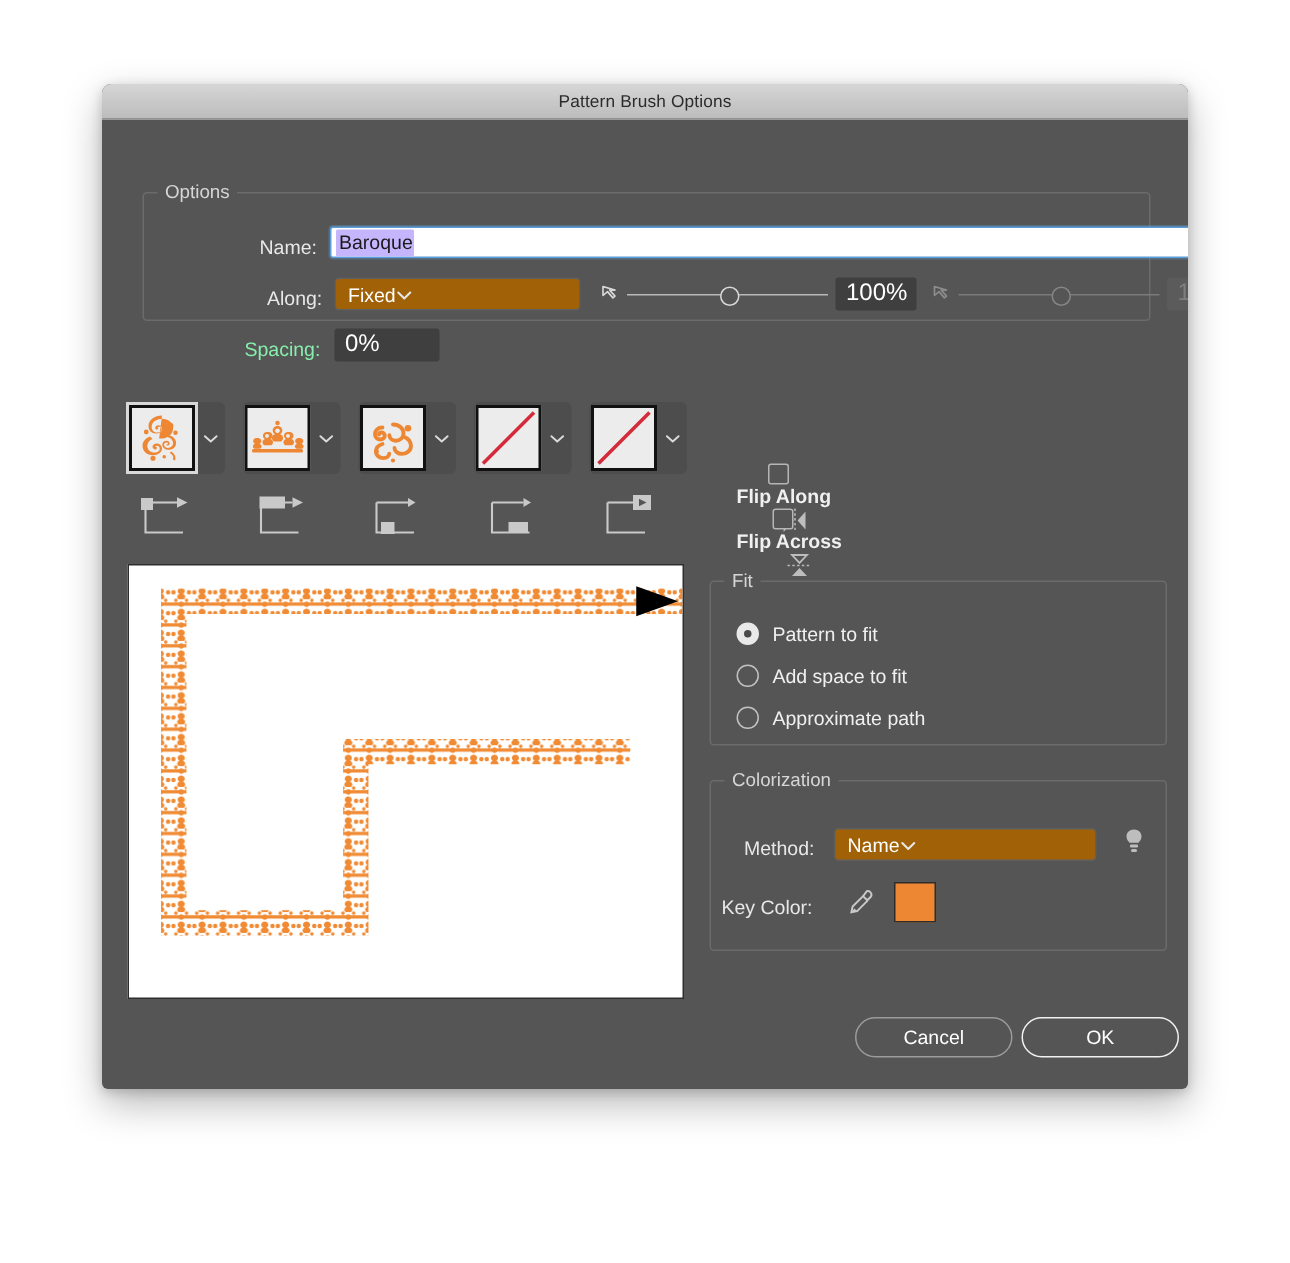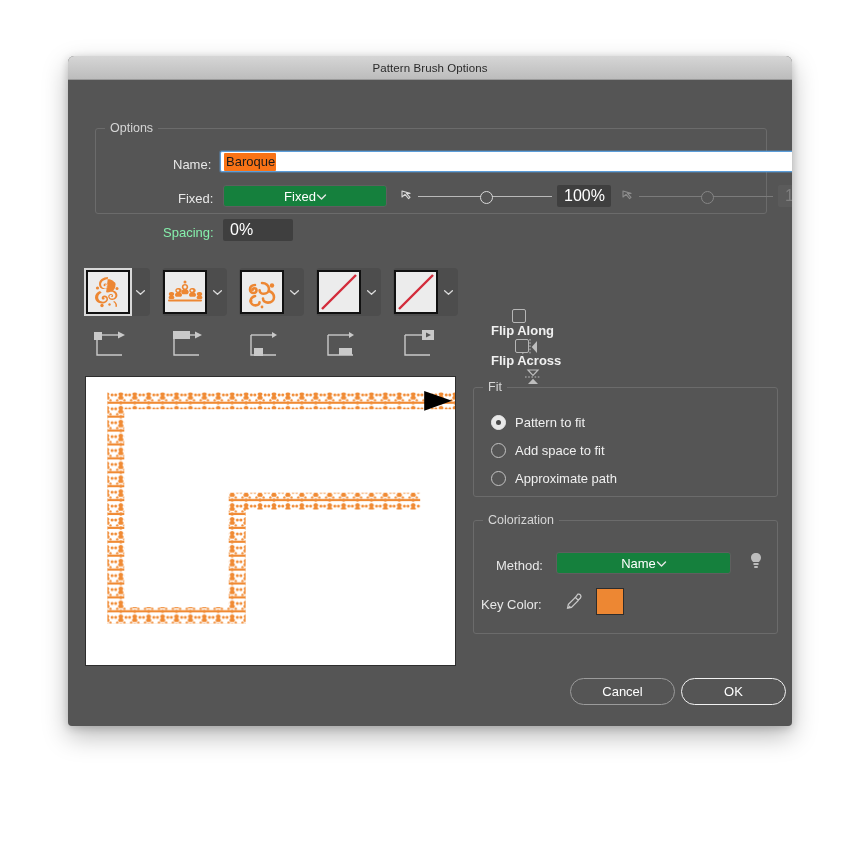--- a/index.html
+++ b/index.html
@@ -47,30 +47,30 @@
 
   .lbl{font-size:13px;color:#e8e8e8;}
   .name-label{position:absolute;left:105px;top:77px;font-size:13px;color:#e8e8e8;}
   .name-input{
     position:absolute;left:152px;top:71px;width:608px;height:21px;
     background:#ffffff;border:1px solid #5b9dd9;border-radius:2px;
     box-shadow:0 0 0 1px rgba(91,157,217,.35);
     display:flex;align-items:center;padding:0 3px;box-sizing:border-box;
   }
   .name-input .sel{
-    background:#f97316;color:#1a1a1a;font-size:13px;padding:1px 1px 2px 2px;
+    background:#c4b5fd;color:#1a1a1a;font-size:13px;padding:1px 1px 2px 2px;
     border-radius:1px;
   }
 
   
   .scale-label{position:absolute;left:110px;top:111px;font-size:13px;color:#e8e8e8;}
   .select{
-    background:#15803d;border:1px solid #5f5f5f;border-radius:3px;
+    background:#a16207;border:1px solid #5f5f5f;border-radius:3px;
     color:#ffffff;font-size:13px;
-    display:flex;align-items:center;justify-content:center;
+    display:flex;align-items:center;justify-content:flex-start;
     padding:0 7px 0 8px;box-sizing:border-box;
   }
   .select .chev{display:block;}
   #scale-select{position:absolute;left:155px;top:105px;width:164px;height:22px;}
 
   .slider{position:absolute;display:flex;align-items:center;}
   #slider-1{left:332px;top:107px;width:152px;height:18px;}
   #slider-2{left:553px;top:107px;width:152px;height:18px;}
   .slider .cursor-ic{width:14px;height:14px;flex:0 0 auto;margin-right:4px;}
   .slider .track{flex:1 1 auto;height:1px;background:#b9b9b9;position:relative;}
@@ -173,21 +173,21 @@
 
     <div class="group" id="grp-options">
       <span class="legend">Options</span>
     </div>
 
     <span class="name-label">Name:</span>
     <div class="name-input">
       <span class="sel" title="Brush name">Baroque</span>
     </div>
 
-    <span class="scale-label">Fixed:</span>
+    <span class="scale-label">Along:</span>
     <div class="select" id="scale-select">
       <span>Fixed</span>
       <span class="chev">
         <svg width="11" height="8" viewBox="0 0 11 8">
             <path d="M1.5 2 L5.5 6 L9.5 2" fill="none" stroke="#e6e6e6" stroke-width="1.4" stroke-linecap="round" stroke-linejoin="round"></path>
           </svg>
       </span>
     </div>
 
     <div class="slider" id="slider-1">

